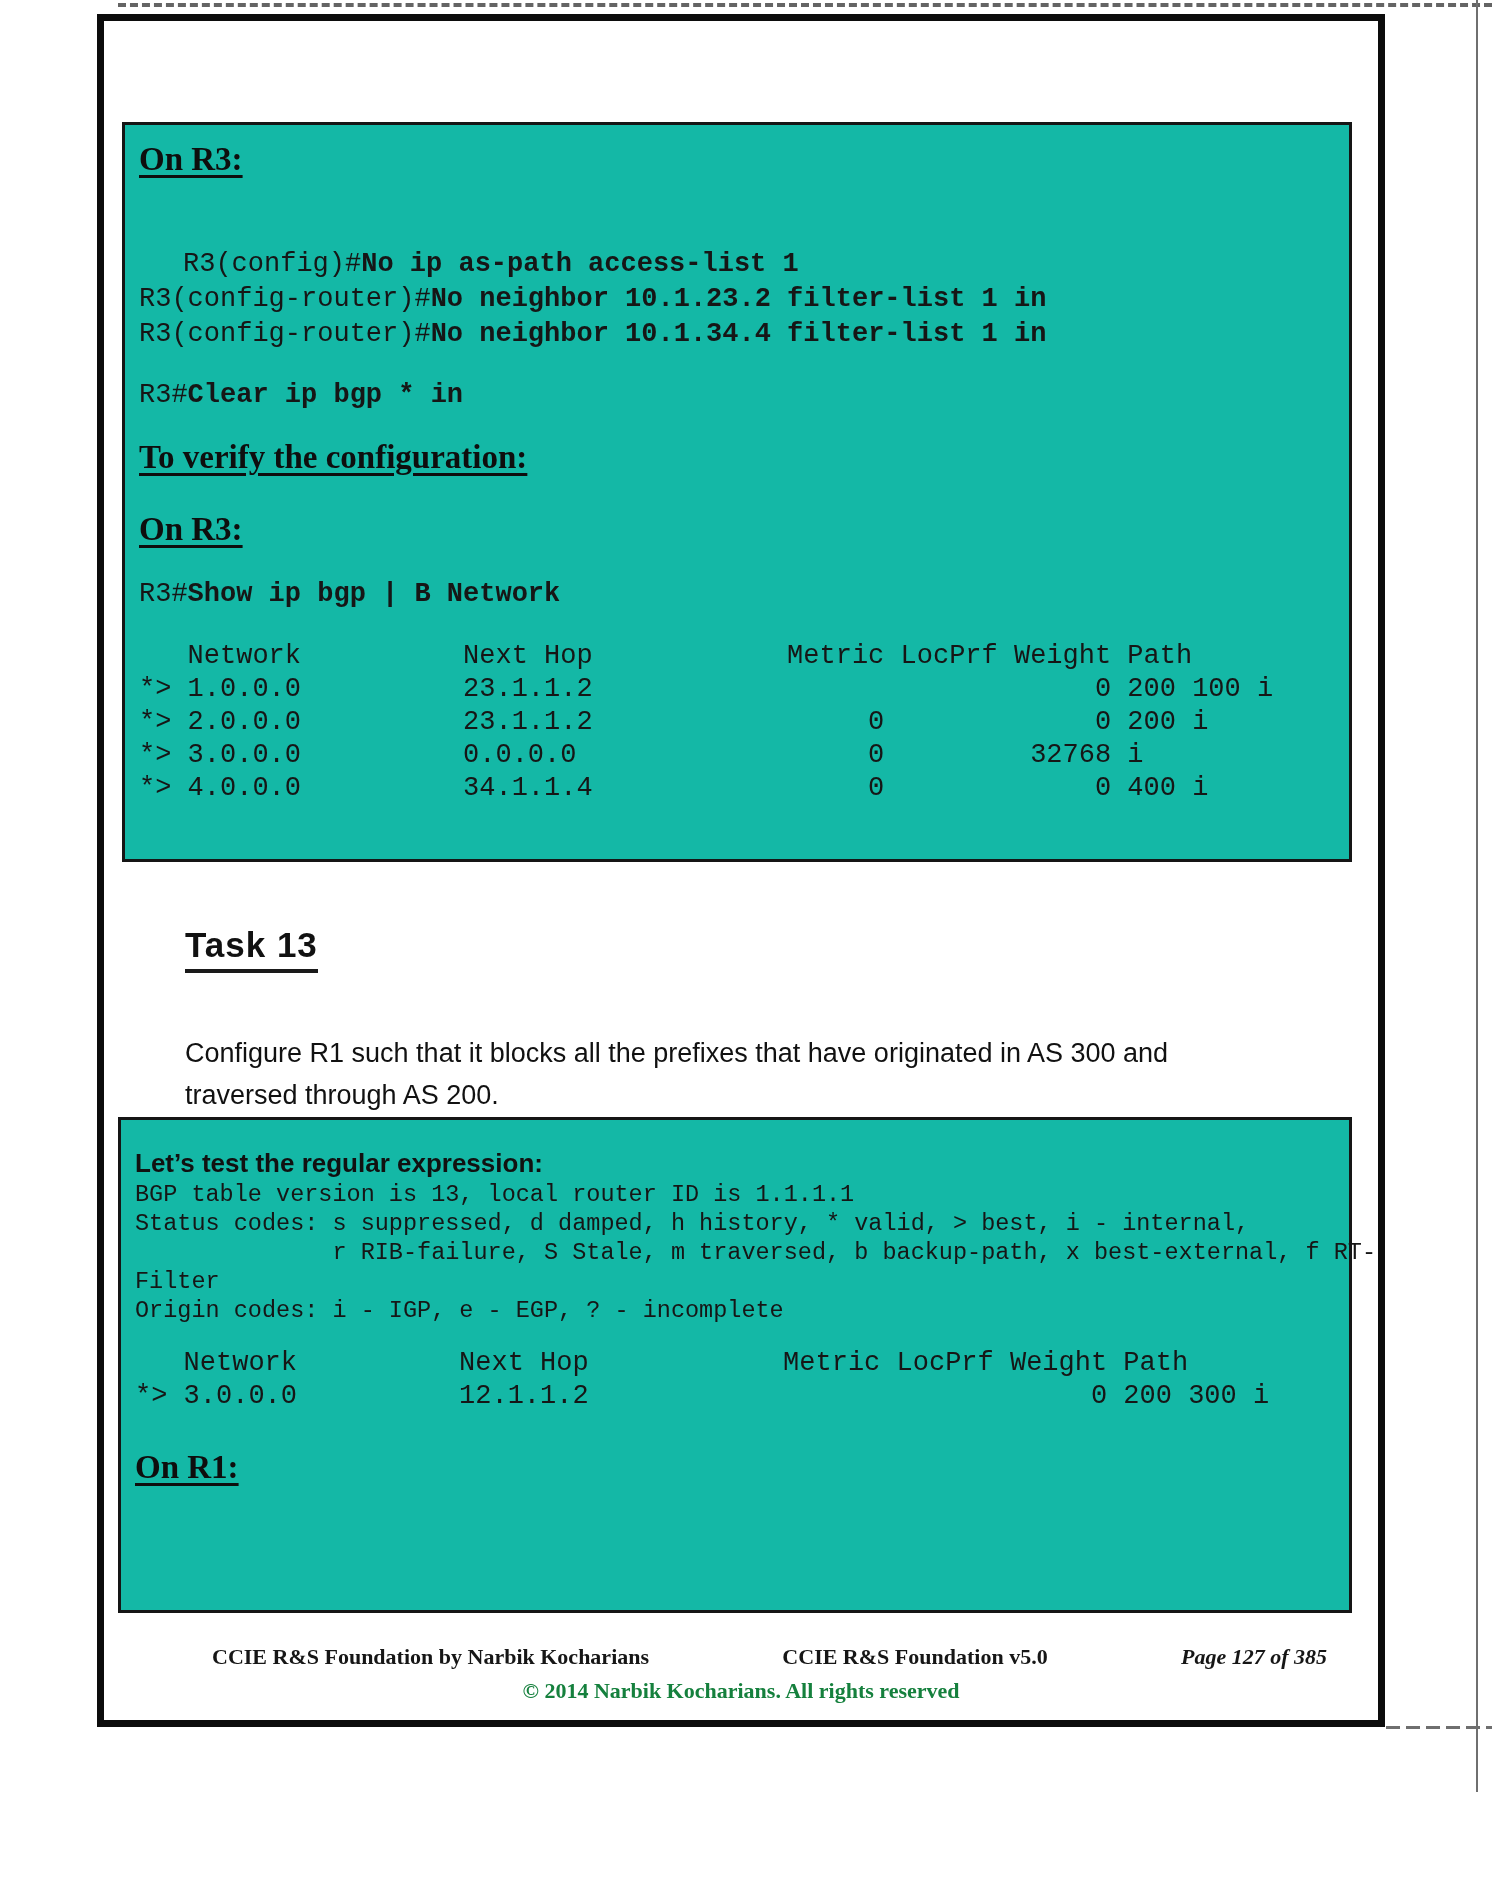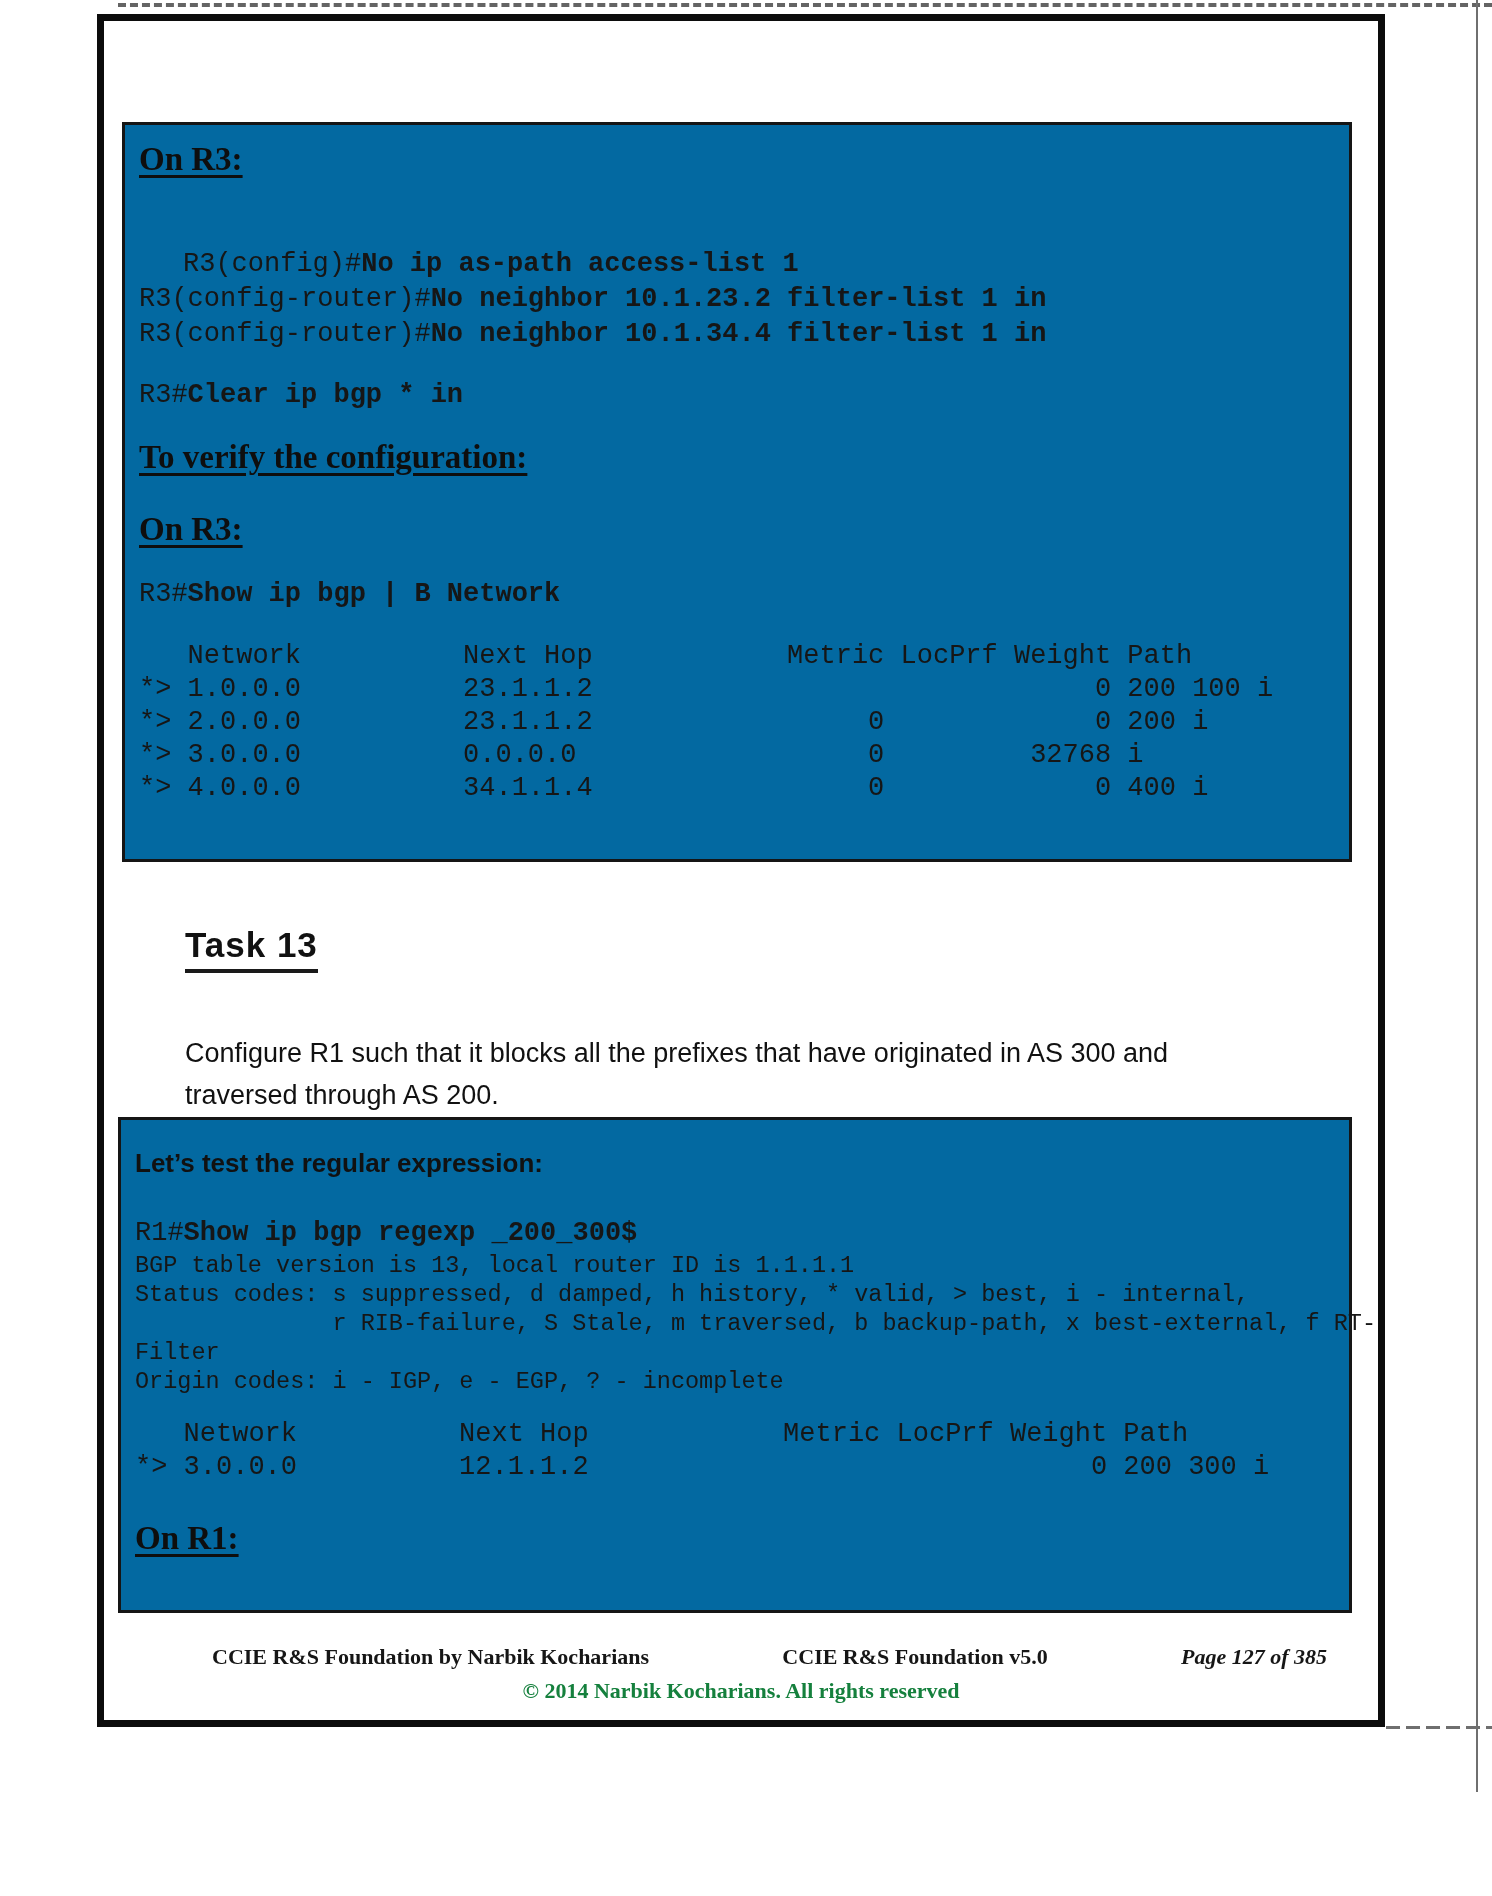--- a/index.html
+++ b/index.html
@@ -12,21 +12,21 @@
   
   .scan-top{position:absolute;left:118px;top:3px;width:1374px;height:0;
     border-top:4px dashed #4a4a4a;opacity:.85;}
   .scan-right{position:absolute;left:1476px;top:0;width:2px;height:1792px;background:#6f6f6f;}
   .scan-bottom-right{position:absolute;left:1386px;top:1726px;width:106px;height:3px;
     background:repeating-linear-gradient(90deg,#6f6f6f 0 14px,#fff 14px 20px);}
   
   .frame{position:absolute;left:97px;top:14px;width:1288px;height:1713px;
     border:7px solid #0c0c0c;box-sizing:border-box;}
   
-  .cbox{position:absolute;border:3px solid #151515;box-sizing:border-box;background:#0369a1;}
+  .cbox{position:absolute;border:3px solid #151515;box-sizing:border-box;background:#14b8a6;}
   .box1{left:122px;top:122px;width:1230px;height:740px;padding:14px 0 0 14px;}
   .box2{left:118px;top:1117px;width:1234px;height:496px;padding:26px 0 0 14px;}
   
   .h-serif{font-family:"Liberation Serif",serif;font-weight:bold;font-size:33px;
     color:#0e0e0e;text-decoration:underline;text-underline-offset:5px;
     text-decoration-thickness:3px;line-height:40px;display:inline-block;}
   .h-block{line-height:44px;height:44px;}
   
   .term{font-family:"Liberation Mono","DejaVu Sans Mono",monospace;font-size:27px;
     line-height:35px;white-space:pre;color:#161616;}
@@ -96,21 +96,20 @@
   <div class="term tline">*&gt; 3.0.0.0          0.0.0.0                  0         32768 i</div>
   <div class="term tline">*&gt; 4.0.0.0          34.1.1.4                 0             0 400 i</div>
 </div>
 
 <div class="sans task-title">Task 13</div>
 <div class="sans task-desc">Configure R1 such that it blocks all the prefixes that have originated in AS 300 and traversed through AS 200.</div>
 
 <div class="cbox box2">
   <div class="sans regex-intro">Let’s test the regular expression:</div>
 
-  <div class="term mt-b2show"><span>R1#</span><span class="cmd">Show ip bgp regexp _200_300$</span></div>
 
   <div class="mt-b2out">
     <div class="term out-small">BGP table version is 13, local router ID is 1.1.1.1</div>
     <div class="term out-small">Status codes: s suppressed, d damped, h history, * valid, &gt; best, i - internal,</div>
     <div class="term out-small">              r RIB-failure, S Stale, m traversed, b backup-path, x best-external, f RT-</div>
     <div class="term out-small">Filter</div>
     <div class="term out-small">Origin codes: i - IGP, e - EGP, ? - incomplete</div>
   </div>
 
   <div class="term tline cmd mt-b2table">   Network          Next Hop            Metric LocPrf Weight Path</div>

